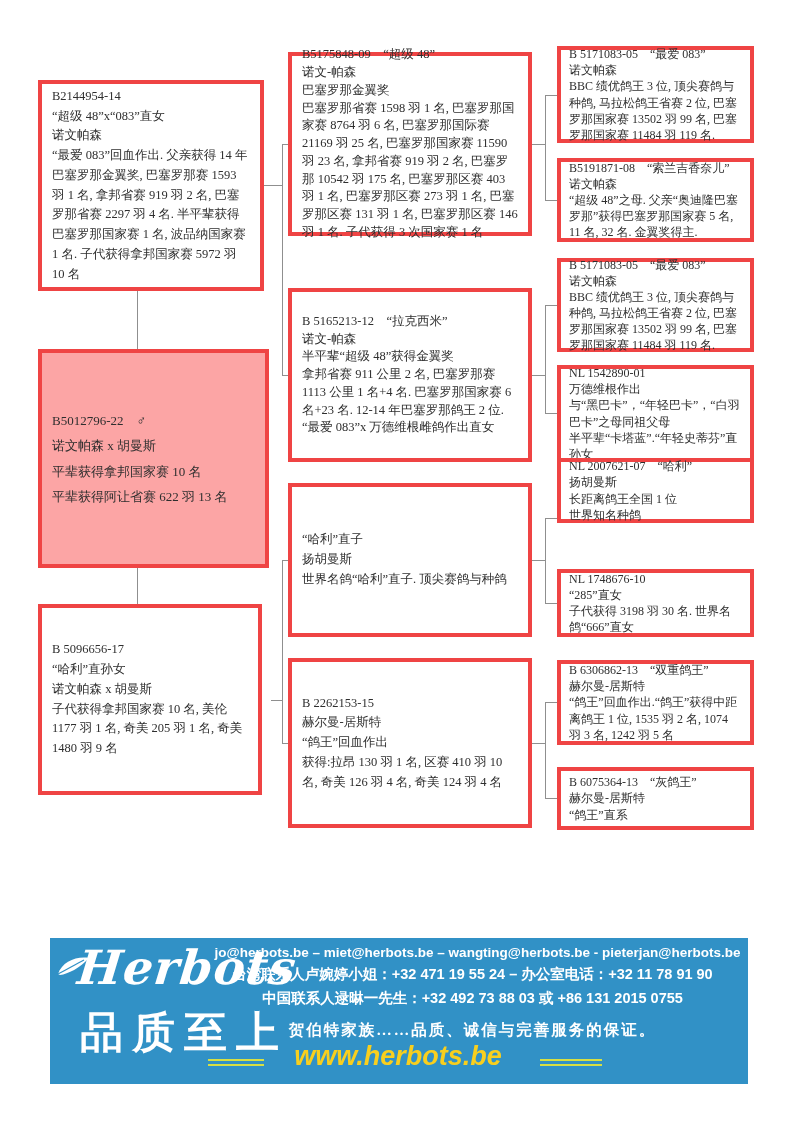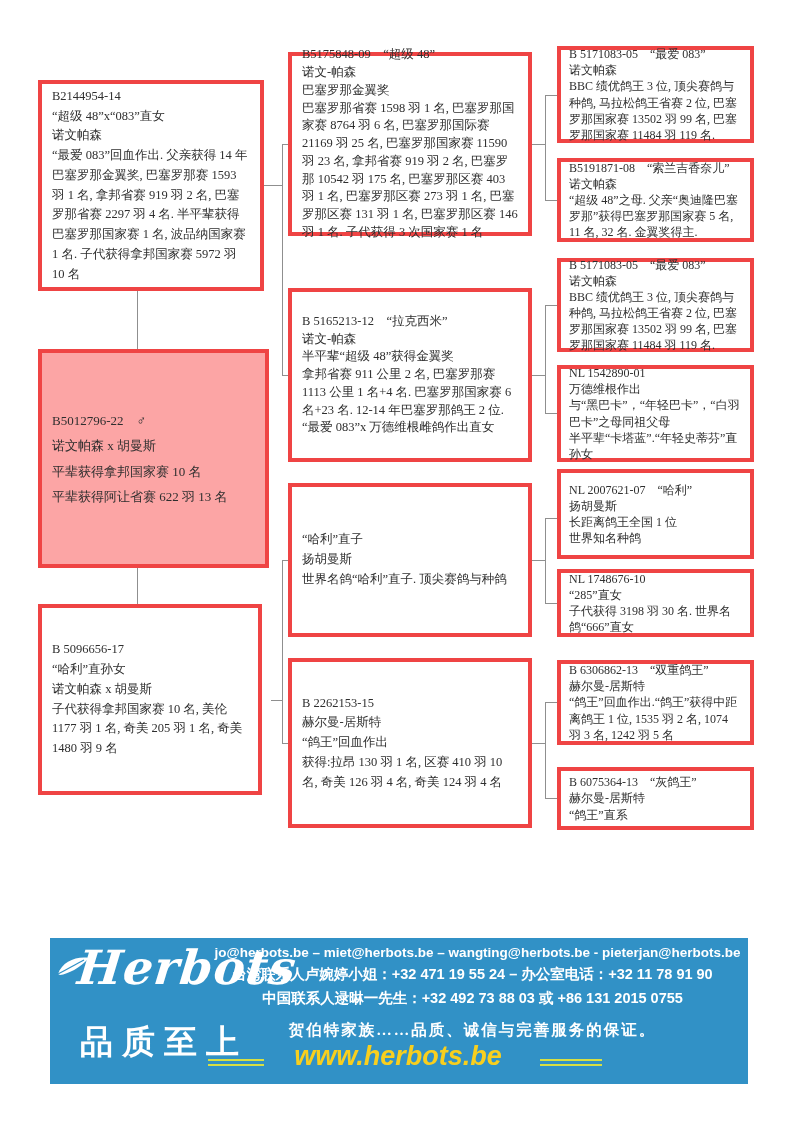--- a/index.html
+++ b/index.html
@@ -29,23 +29,22 @@
   }
   .brand{
     position:absolute;left:28px;top:2px;
     font-family:"DejaVu Serif","Liberation Serif",serif;
     font-style:italic;font-weight:bold;font-size:47px;color:#ffffff;
     transform:skewX(-6deg);letter-spacing:1px;
   }
   .feather{position:absolute;left:6px;top:16px;}
   .brand-sub{
     position:absolute;left:30px;top:66px;
-    font-size:33px;font-weight:bold;color:#ffffff;letter-spacing:9px;
+    font-size:43px;font-weight:bold;color:#ffffff;letter-spacing:9px;
     font-family:"Liberation Serif","DejaVu Serif",serif;
-    margin-top:16px;
   }
   .contact{position:absolute;left:150px;top:7px;width:545px;}
   .contact .emails{font-size:13.5px;font-weight:bold;text-align:center;width:555px;white-space:nowrap;}
   .contact .phone{font-size:14.5px;font-weight:bold;text-align:center;margin-top:5px;white-space:nowrap;}
   .slogan{
     position:absolute;left:150px;top:82px;width:545px;text-align:center;
     font-size:15.5px;font-weight:bold;letter-spacing:2px;
     font-family:"Liberation Serif","DejaVu Serif",serif;
   }
   .site{
@@ -128,21 +127,21 @@
       <div class="line">BBC 绩优鸽王 3 位, 顶尖赛鸽与种鸽, 马拉松鸽王省赛 2 位, 巴塞罗那国家赛 13502 羽 99 名, 巴塞罗那国家赛 11484 羽 119 名.</div>
     </div>
 
   <div class="box right" style="left:557px;top:365px;width:197px;height:97px">
       <div class="line">NL 1542890-01</div>
       <div class="line">万德维根作出</div>
       <div class="line">与“黑巴卡”，“年轻巴卡”，“白羽巴卡”之母同祖父母</div>
       <div class="line">半平辈“卡塔蓝”.“年轻史蒂芬”直孙女</div>
     </div>
 
-  <div class="box right" style="left:557px;top:469px;width:197px;height:90px">
+  <div class="box right" style="left:557px;top:458px;width:197px;height:65px">
       <div class="line">NL 2007621-07　“哈利”</div>
       <div class="line">扬胡曼斯</div>
       <div class="line">长距离鸽王全国 1 位</div>
       <div class="line">世界知名种鸽</div>
     </div>
 
   <div class="box right" style="left:557px;top:569px;width:197px;height:68px">
       <div class="line">NL 1748676-10</div>
       <div class="line">“285”直女</div>
       <div class="line">子代获得 3198 羽 30 名. 世界名鸽“666”直女</div>

